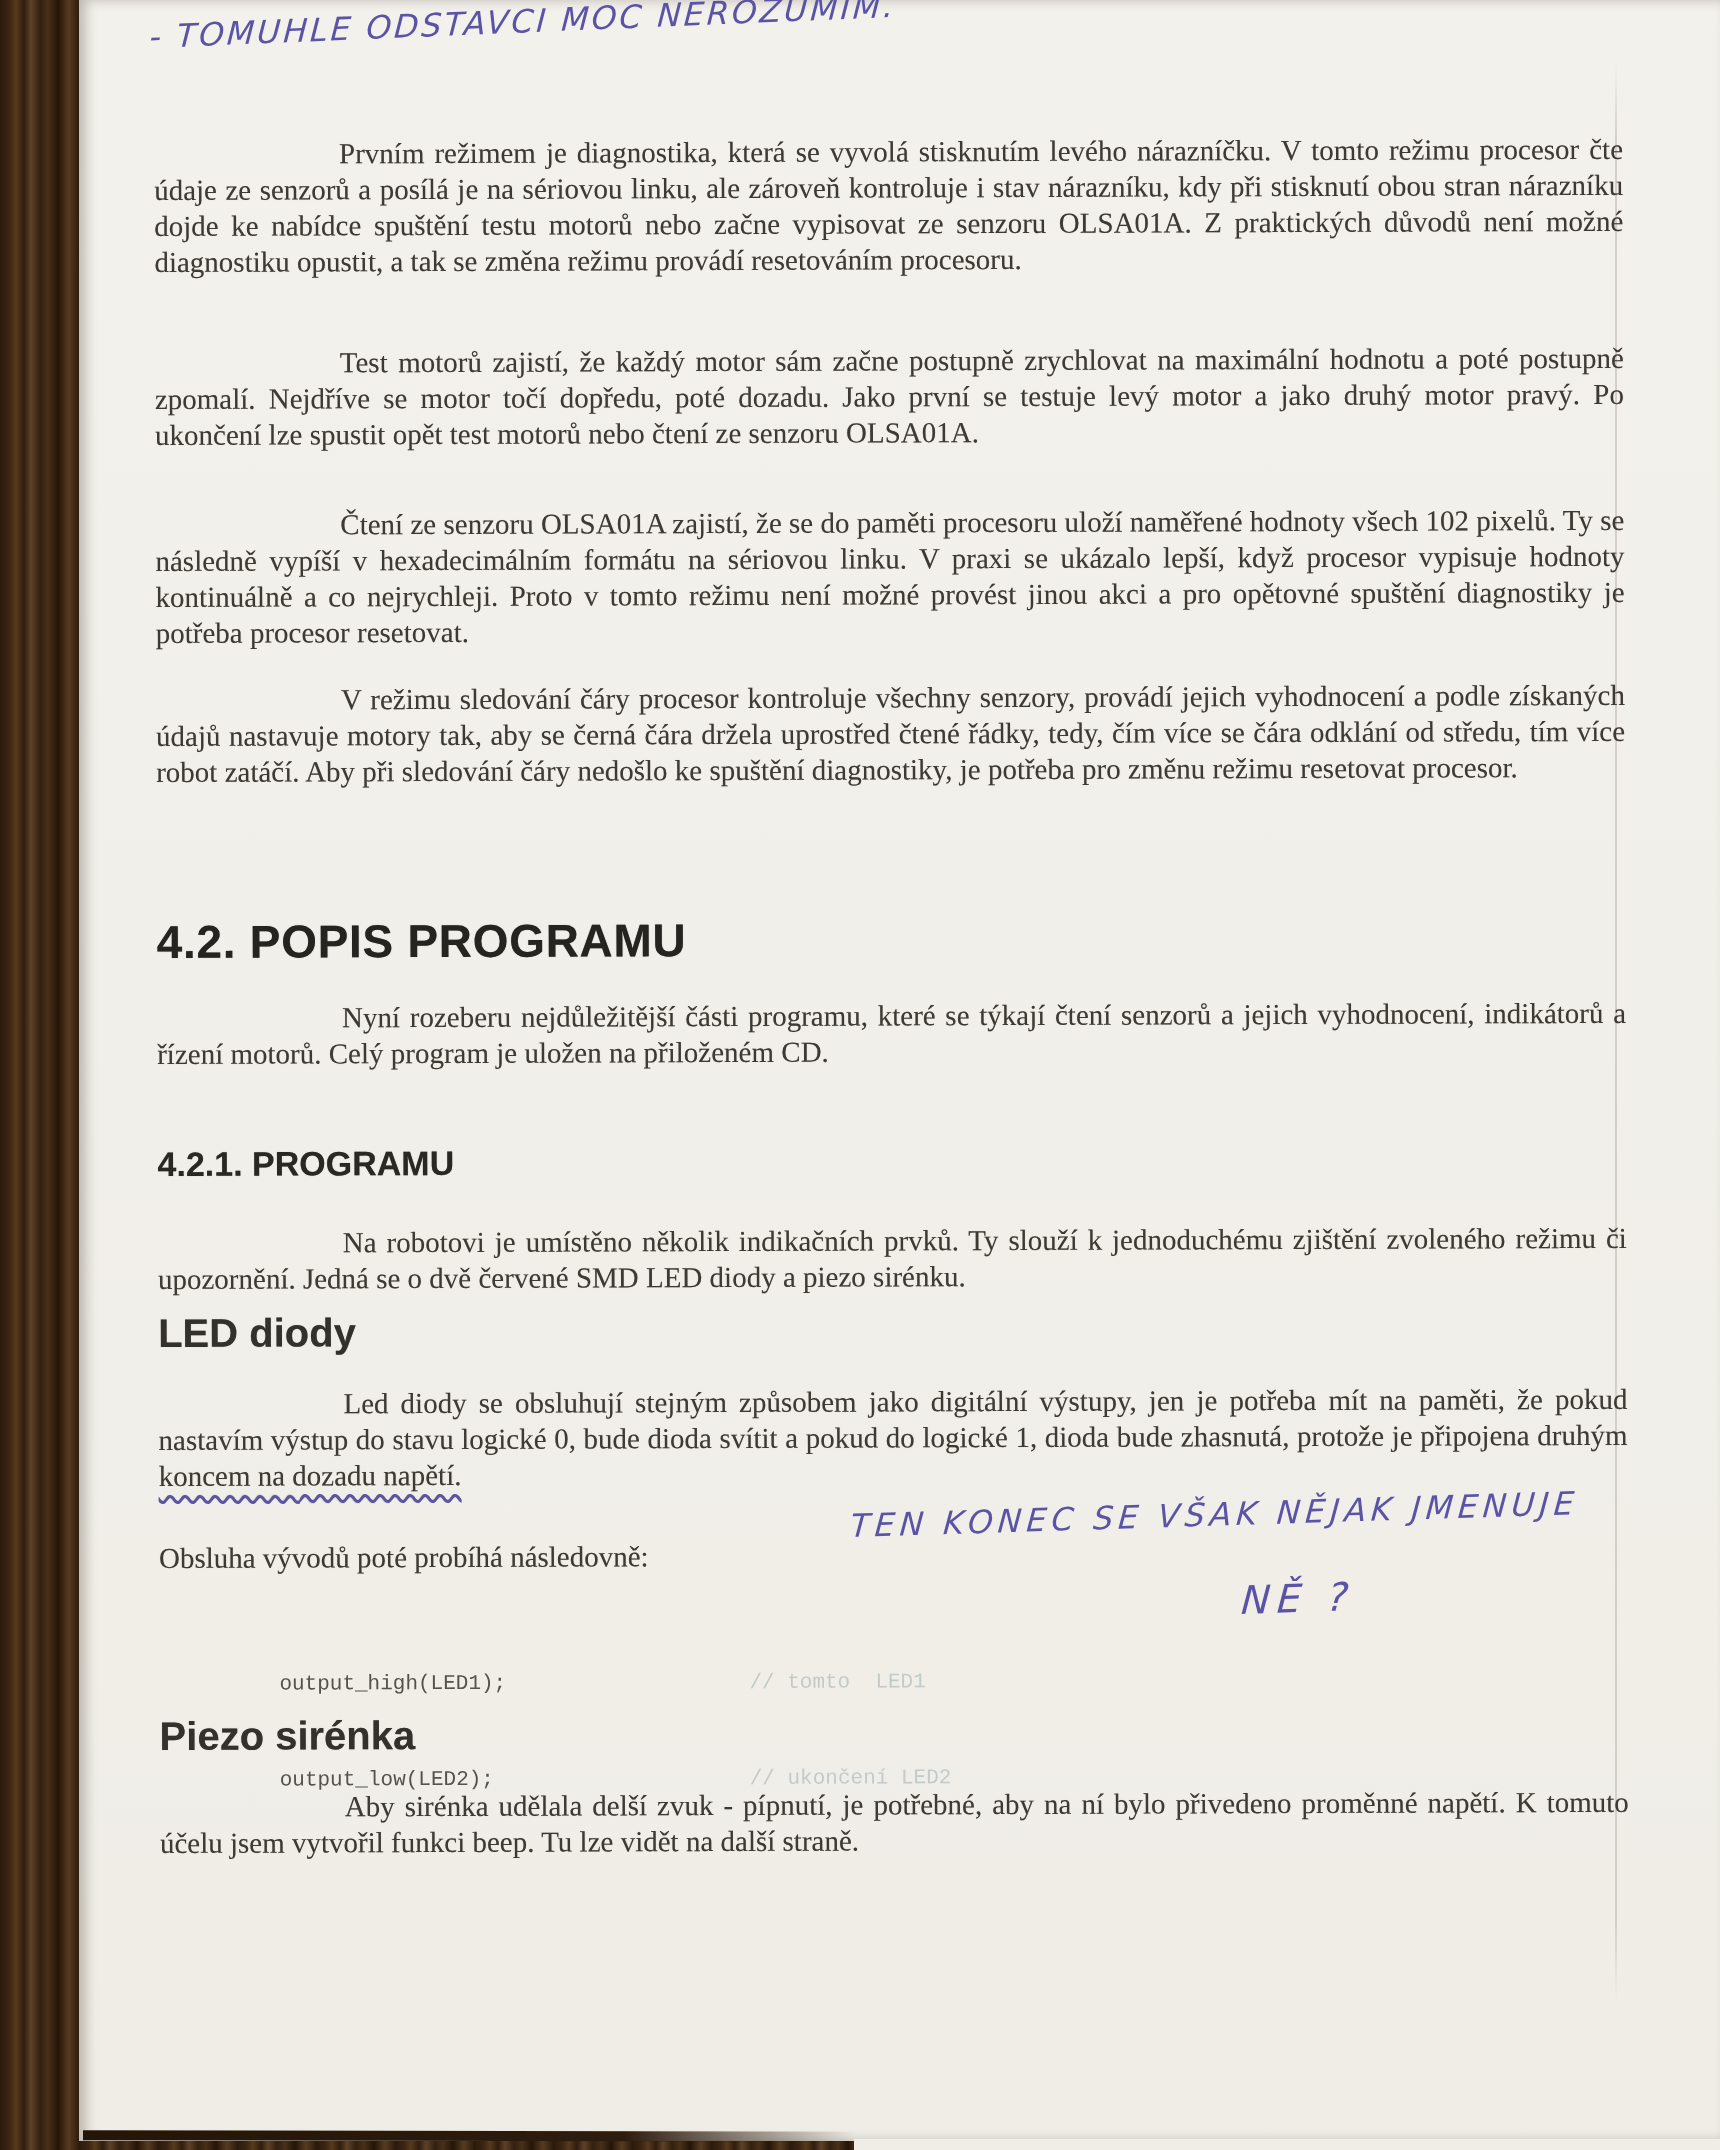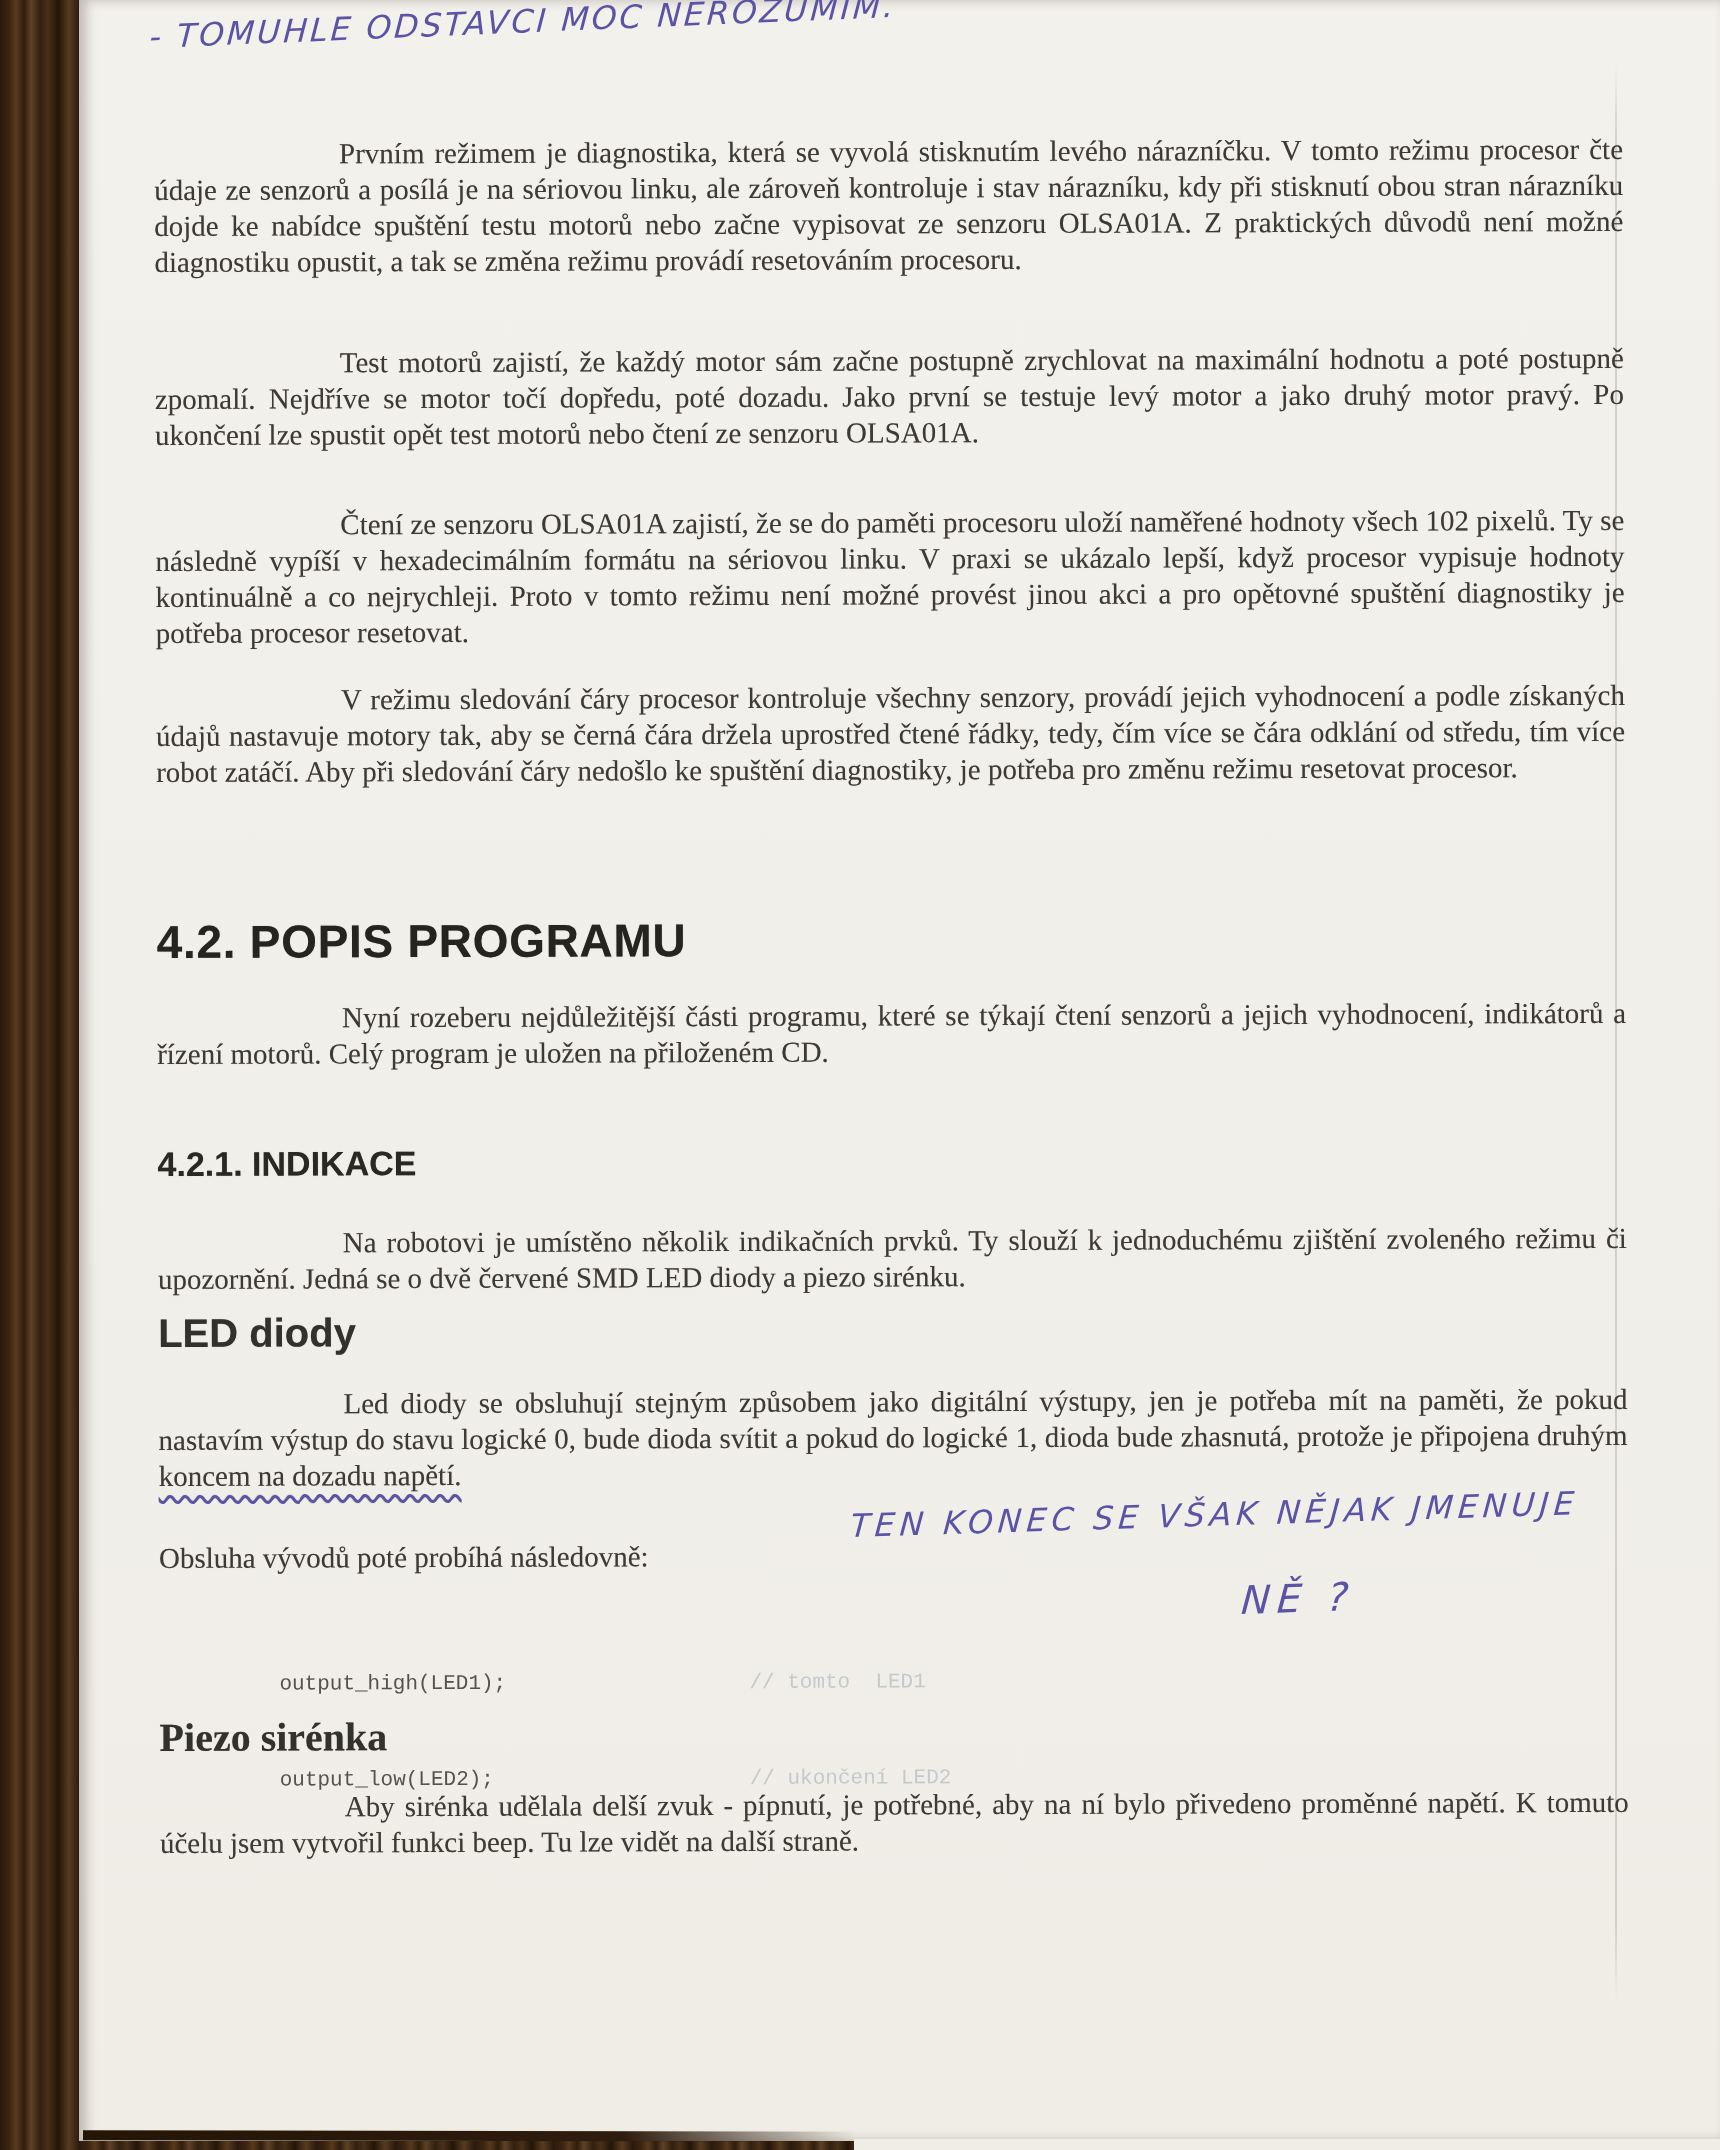--- a/index.html
+++ b/index.html
@@ -113,42 +113,42 @@
       <p class="body-text indent" style="top:345px;">Test motorů zajistí, že každý motor sám začne postupně zrychlovat na maximální hodnotu a poté postupně zpomalí. Nejdříve se motor točí dopředu, poté dozadu. Jako první se testuje levý motor a jako druhý motor pravý. Po ukončení lze spustit opět test motorů nebo čtení ze senzoru OLSA01A.</p>
 
       <p class="body-text indent" style="top:507px;">Čtení ze senzoru OLSA01A zajistí, že se do paměti procesoru uloží naměřené hodnoty všech 102 pixelů. Ty se následně vypíší v hexadecimálním formátu na sériovou linku. V praxi se ukázalo lepší, když procesor vypisuje hodnoty kontinuálně a co nejrychleji. Proto v tomto režimu není možné provést jinou akci a pro opětovné spuštění diagnostiky je potřeba procesor resetovat.</p>
 
       <p class="body-text indent" style="top:682px;">V režimu sledování čáry procesor kontroluje všechny senzory, provádí jejich vyhodnocení a podle získaných údajů nastavuje motory tak, aby se černá čára držela uprostřed čtené řádky, tedy, čím více se čára odklání od středu, tím více robot zatáčí. Aby při sledování čáry nedošlo ke spuštění diagnostiky, je potřeba pro změnu režimu resetovat procesor.</p>
 
       <h1 class="h-main" style="top:915px;">4.2. POPIS PROGRAMU</h1>
 
       <p class="body-text indent" style="top:1000px;">Nyní rozeberu nejdůležitější části programu, které se týkají čtení senzorů a jejich vyhodnocení, indikátorů a řízení motorů. Celý program je uložen na přiloženém CD.</p>
 
-      <h2 class="h-sub" style="top:1145px;">4.2.1. INDIKACE</h2>
+      <h2 class="h-sub" style="top:1145px;">4.2.1. PROGRAMU</h2>
 
       <p class="body-text indent" style="top:1225px;">Na robotovi je umístěno několik indikačních prvků. Ty slouží k jednoduchému zjištění zvoleného režimu či upozornění. Jedná se o dvě červené SMD LED diody a piezo sirénku.</p>
 
       <h3 class="h-minor" style="top:1311px;">LED diody</h3>
 
       <p class="body-text indent" style="top:1386px;"><span>Led diody se obsluhují stejným způsobem jako digitální výstupy, jen je potřeba mít na paměti, že pokud nastavím výstup do stavu logické 0, bude dioda svítit a pokud do logické 1, dioda bude zhasnutá, protože je připojena druhým </span><span class="pen-underline">koncem na dozadu napětí.</span></p>
 
       <p class="body-text" style="top:1540px;">Obsluha vývodů poté probíhá následovně:</p>
 
       <div class="code-block">
         <div class="code-row">
           <span class="code-text">output_high(LED1);</span>
           <span class="code-comment">// tomto  LED1</span>
         </div>
         <div class="code-row">
           <span class="code-text">output_low(LED2);</span>
           <span class="code-comment">// ukončení LED2</span>
         </div>
       </div>
 
-      <h3 class="h-minor" style="top:1714px;font-family:Liberation Serif, serif;">Piezo sirénka</h3>
+      <h3 class="h-minor" style="top:1714px;">Piezo sirénka</h3>
 
       <p class="body-text indent" style="top:1789px;"><span>Aby sirénka udělala delší zvuk - pípnutí, je potřebné, aby na ní bylo přivedeno proměnné napětí. K tomuto účelu jsem vytvořil funkci </span><span class="i">beep</span><span>. Tu lze vidět na další straně.</span></p>
 
     </div>
 
     <div class="hw margin-note-1">TEN KONEC SE VŠAK NĚJAK JMENUJE</div>
 
     <div class="hw margin-note-2">NĚ ?</div>
 
     <div class="bottom-edge"></div>

